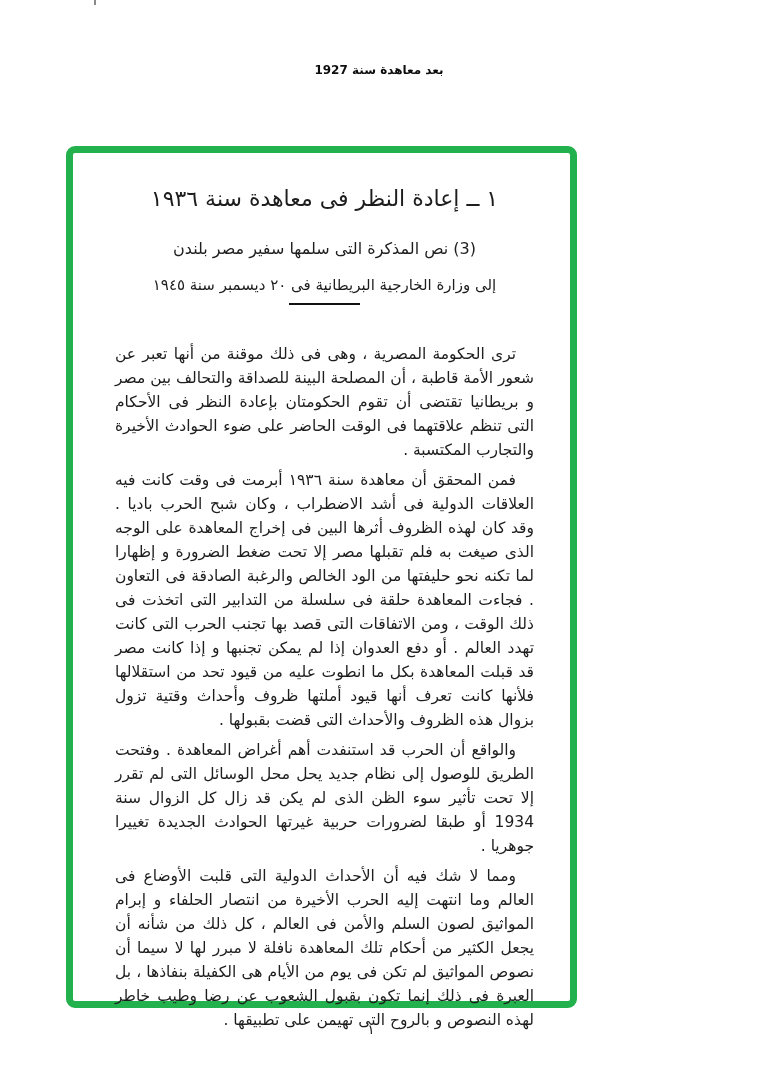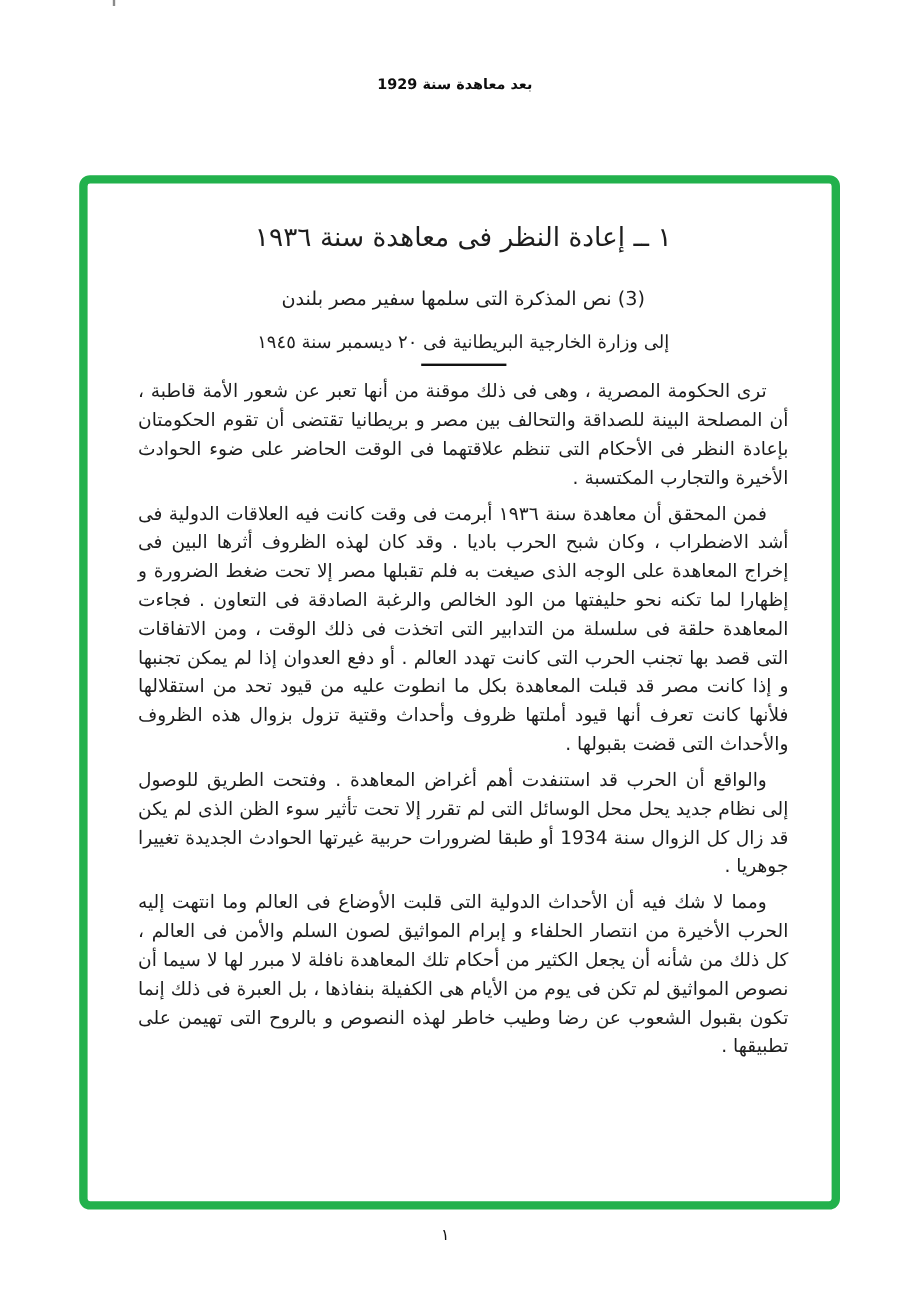--- a/index.html
+++ b/index.html
@@ -33,21 +33,21 @@
     font-weight: bold;
   }
   .hdr1 { top: 63px;  font-size: 12px; }
   .hdr2 { top: 85px;  font-size: 13.5px; }
   .hdr3 { top: 112px; font-size: 10px; }
 
   .green-box {
     position: absolute;
     left: 66px;
     top: 146px;
-    width: 634px;
+    width: 511px;
     height: 862px;
     box-sizing: border-box;
     border: 7px solid #22b14c;
     border-radius: 9px;
     background: #ffffff;
   }
   .doc {
     direction: rtl;
     padding: 0 36px 0 42px;
     color: #1d1d1d;
@@ -80,40 +80,40 @@
     margin: 9px auto 0 auto;
   }
   .body-text p {
     font-size: 15.5px;
     line-height: 24px;
     text-align: justify;
     text-indent: 18px;
     margin: 0 0 6px 0;
   }
   .body-text p:first-child {
-    margin-top: 9px;
+    margin-top: 37px;
   }
   .pagenum {
     position: absolute;
     left: 0;
     right: 16px;
     top: 1022px;
     text-align: center;
     font-size: 13px;
     color: #111111;
   }
 </style>
 </head>
 <body>
 
 <div class="page">
 
   <div class="speck"></div>
 
-  <div class="hdr hdr1">بعد معاهدة سنة 1929</div>
+  <div class="hdr hdr1">بعد معاهدة سنة 1927</div>
 
 
 
   <div class="green-box">
     <div class="doc">
 
       <h1 class="doc-title">١ ــ إعادة النظر فى معاهدة سنة ١٩٣٦</h1>
 
       <h2 class="memo-heading">(3) نص المذكرة التى سلمها سفير مصر بلندن</h2>
 

